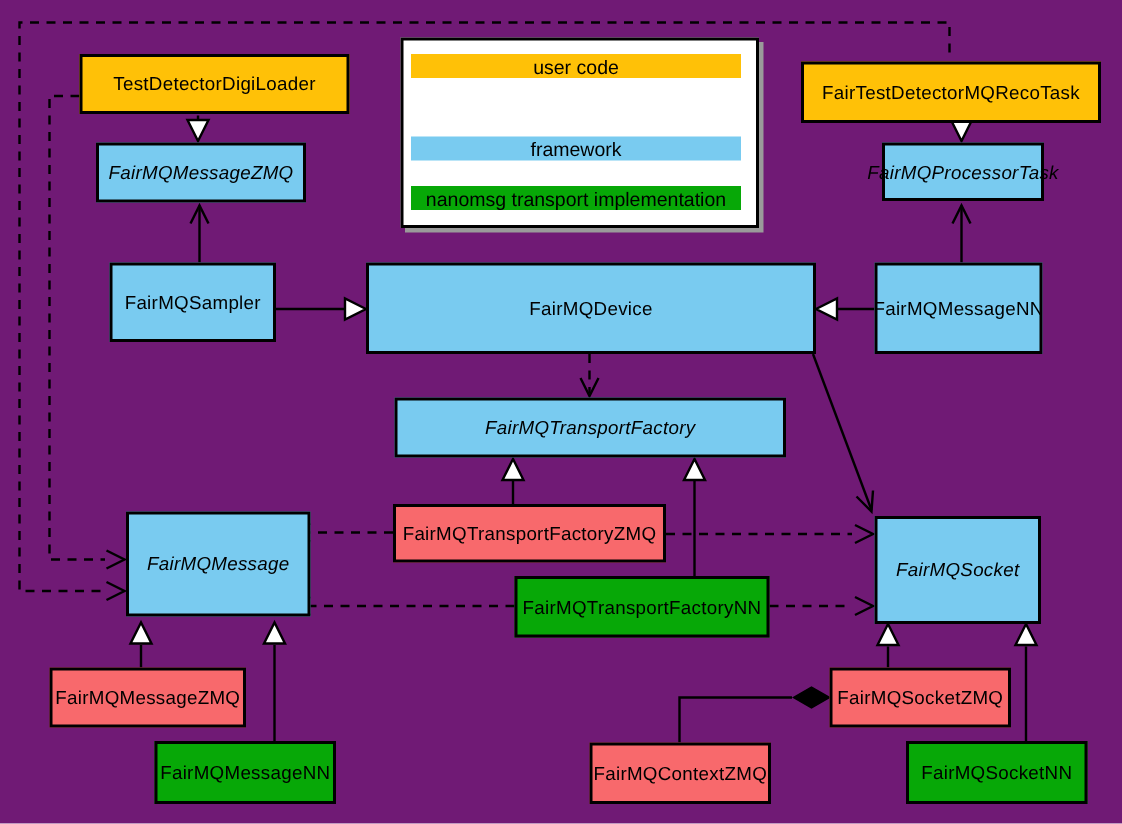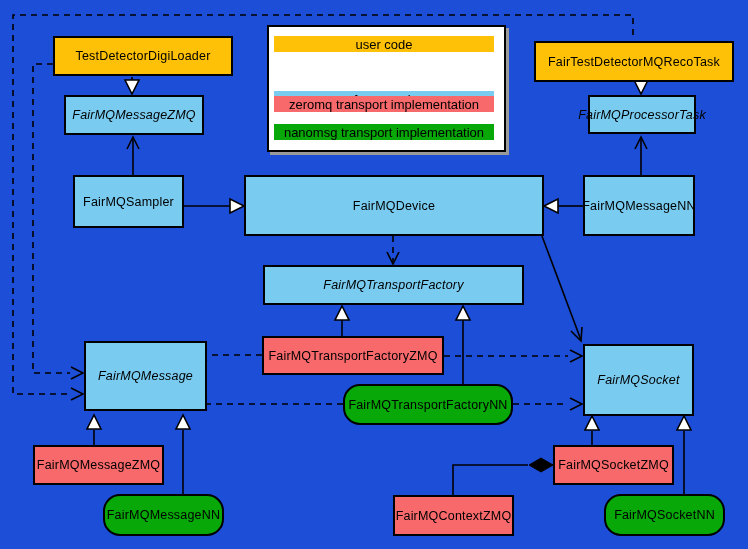--- a/index.html
+++ b/index.html
@@ -1,30 +1,30 @@
 <!DOCTYPE html>
 <html><head>
 <meta charset="utf-8">
 <style>
   html,body{margin:0;padding:0;background:#ffffff;}
   #canvas{
-    position:relative;width:748px;height:549px;background:#1d4ed8;overflow:hidden;
+    position:relative;width:748px;height:549px;background:#701a75;overflow:hidden;
     font-family:"Liberation Sans",sans-serif;
   }
   #edges{position:absolute;left:0;top:0;z-index:1;}
   .node{
     position:absolute;z-index:2;box-sizing:border-box;
     border:2px solid #000;display:flex;align-items:center;justify-content:center;
     font-weight:normal;font-size:12.5px;color:#000;white-space:nowrap;text-align:center;
     letter-spacing:.2px;
   }
   .user{background:#FFC107;}
   .framework{background:#79CBF0;}
   .zeromq{background:#F8696C;}
-  .nanomsg{background:#07A807;border-radius:17px;}
+  .nanomsg{background:#07A807;}
   .abstract{font-style:italic;}
   .legend{
     position:absolute;left:267px;top:25px;width:239px;height:127px;z-index:2;
     background:#fff;border:2px solid #000;box-sizing:border-box;
     box-shadow:3px 3px 0 #9a9a9a;
   }
   .legend .strip{
     position:absolute;left:5px;width:220px;height:16px;
     display:flex;align-items:center;justify-content:center;
     font-size:13px;color:#000;white-space:nowrap;
@@ -151,23 +151,20 @@
     </g>
   </svg>
 
   <div class="legend">
     <div class="strip s0">
         <span>user code</span>
       </div>
     <div class="strip s1">
         <span>framework</span>
       </div>
-    <div class="strip s2">
-        <span>zeromq transport implementation</span>
-      </div>
     <div class="strip s3">
         <span>nanomsg transport implementation</span>
       </div>
   </div>
 
   <div class="node user" style="left:53px;top:36px;width:180px;height:40px">TestDetectorDigiLoader</div>
 
   <div class="node user" style="left:534px;top:41px;width:200px;height:41px">FairTestDetectorMQRecoTask</div>
 
   <div class="node framework abstract" style="left:64px;top:95px;width:140px;height:40px">FairMQMessageZMQ</div>

